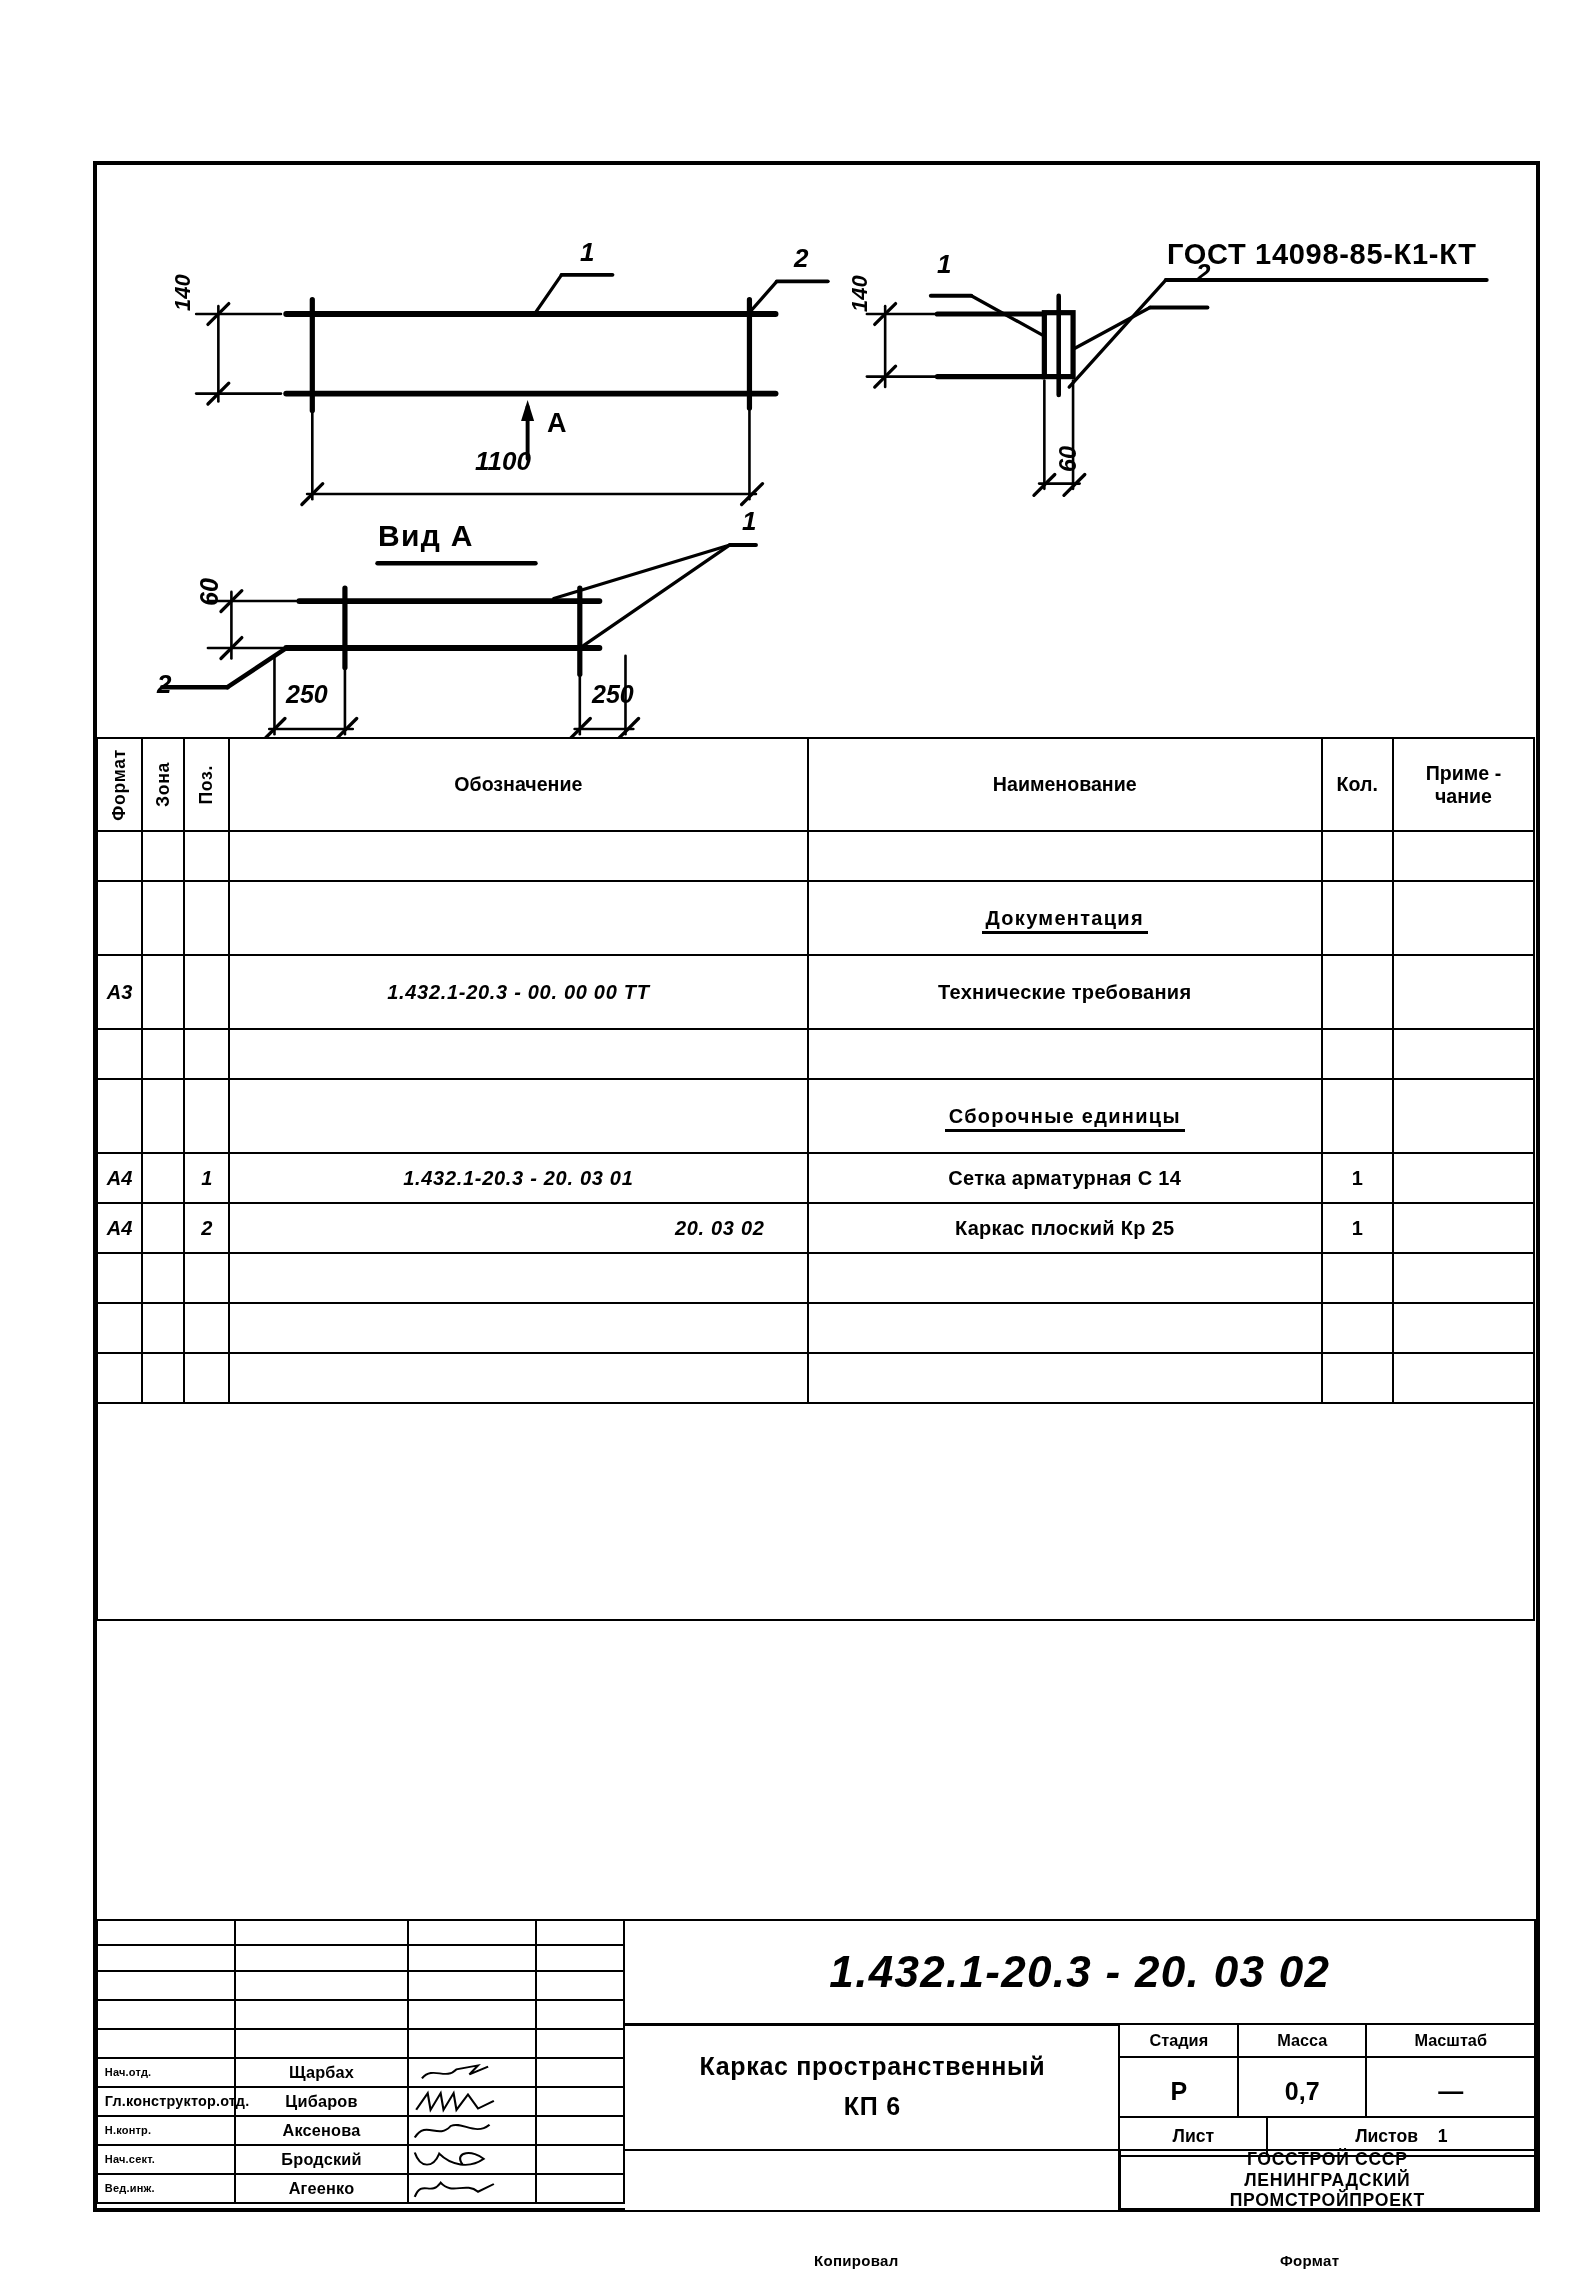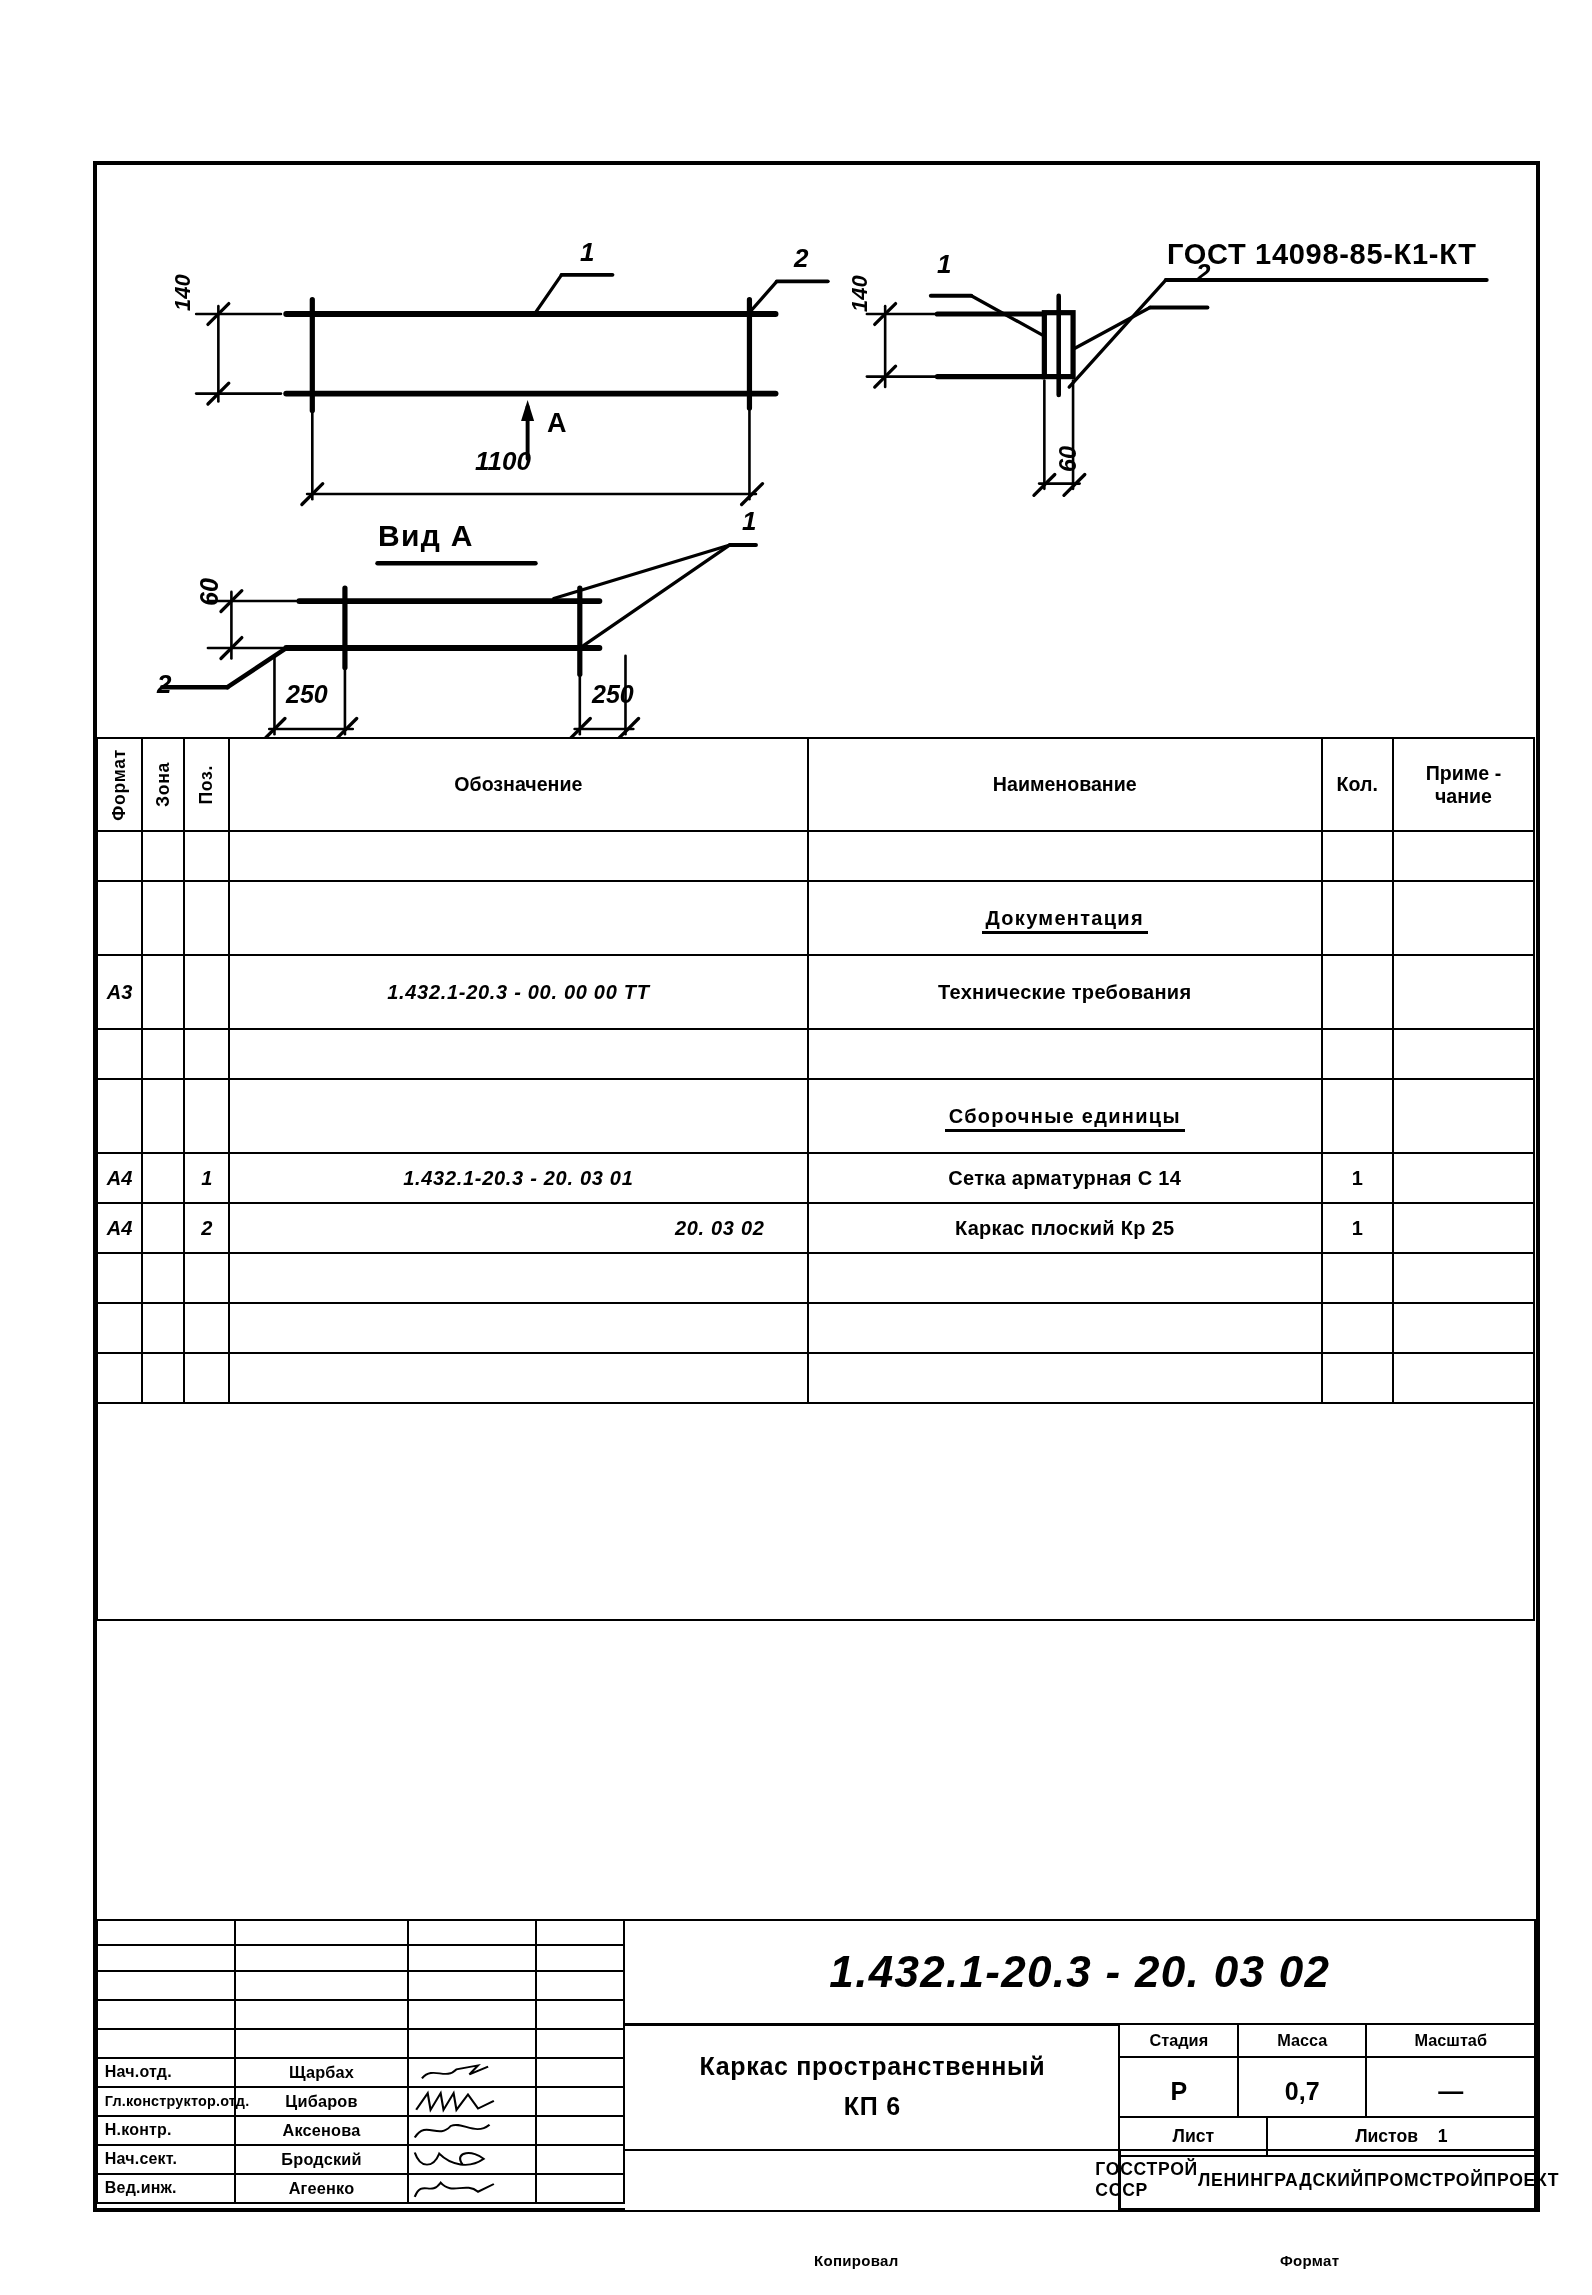--- a/index.html
+++ b/index.html
@@ -56,21 +56,21 @@
   .bigblank td{height:215px;}
 
   
   .tblock{position:absolute;left:-0.7px;bottom:-2.6px;width:1439px;height:292px;}
   .tb{position:absolute;border-collapse:collapse;table-layout:fixed;}
   .tb td{border:2.6px solid #000;padding:0;background:#fff;}
 
   
   .tb-left{left:0;top:0;width:529px;}
   .tb-left td{height:23.5px;font-size:0;}
-  .tb-left td.role{width:117px;font-size:16px;font-weight:700;padding-left:6.5px;letter-spacing:0.2px;}
+  .tb-left td.role{width:117px;font-size:11px;font-weight:700;padding-left:6.5px;letter-spacing:0.2px;}
   .tb-left td.name{width:155px;font-size:16.3px;font-weight:700;text-align:center;letter-spacing:0.2px;}
   .tb-left td.sig{width:115px;position:relative;}
   .tb-left td.date{width:78px;}
   .tb-left tr.h36 td{height:23.5px;}
   .tb-left tr.h42 td{height:27px;}
 
   
   .desig{
     position:absolute;left:529px;top:0;width:911px;height:107px;
     border:2.6px solid #000;border-left:0;box-sizing:border-box;
@@ -95,21 +95,21 @@
   .stat td.s1{width:91px;} .stat td.s2{width:98px;} .stat td.s3{width:131px;}
 
   .sheets{position:absolute;left:1022px;top:197px;width:418px;}
   .sheets table{border-collapse:collapse;table-layout:fixed;width:418px;}
   .sheets td{border:2.6px solid #000;height:35px;font-size:17.6px;font-weight:700;text-align:center;background:#fff;}
   .sheets td.a{width:144px;} .sheets td.b{width:calc(100% - 144px);}
 
   .org{
     position:absolute;left:1022px;top:230px;width:418px;height:63px;
     border:2.6px solid #000;box-sizing:border-box;
-    display:flex;flex-direction:row;align-items:center;justify-content:center;
+    display:flex;flex-direction:column;align-items:center;justify-content:center;
     line-height:1.18;
   }
   .org div{font-size:17.6px;font-weight:700;letter-spacing:0.7px;}
 
   .botblank{
     position:absolute;left:529px;top:230px;width:496px;height:63px;
     border:2.6px solid #000;border-left:0;box-sizing:border-box;background:#fff;
   }
 
   

